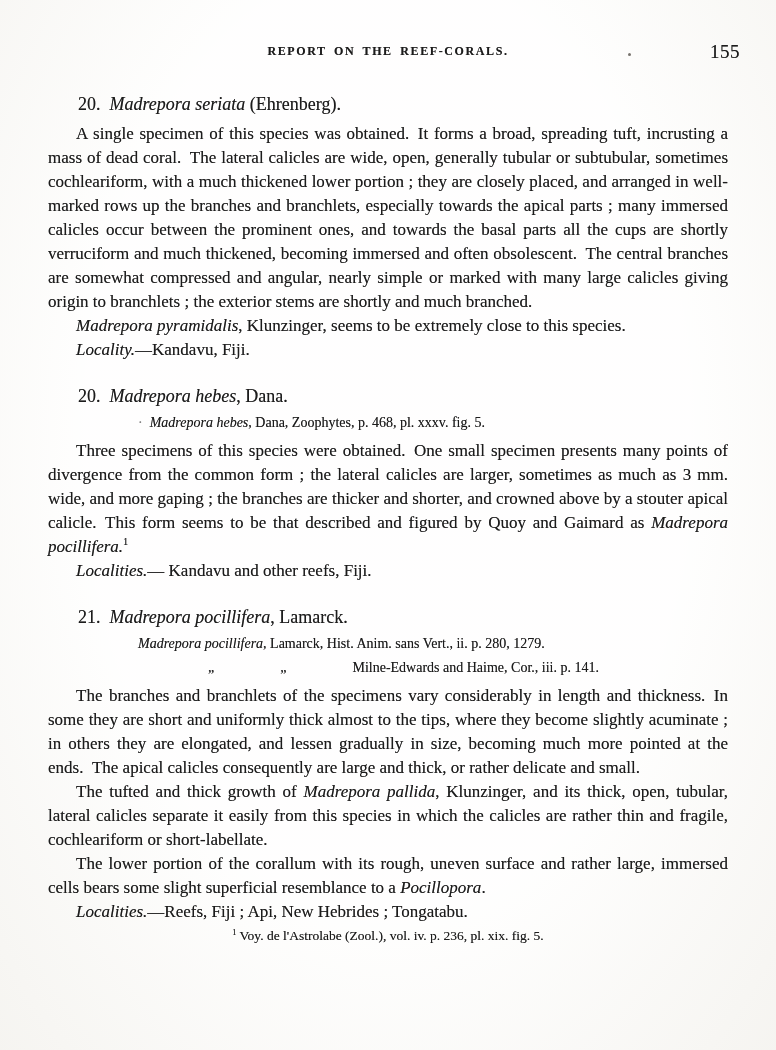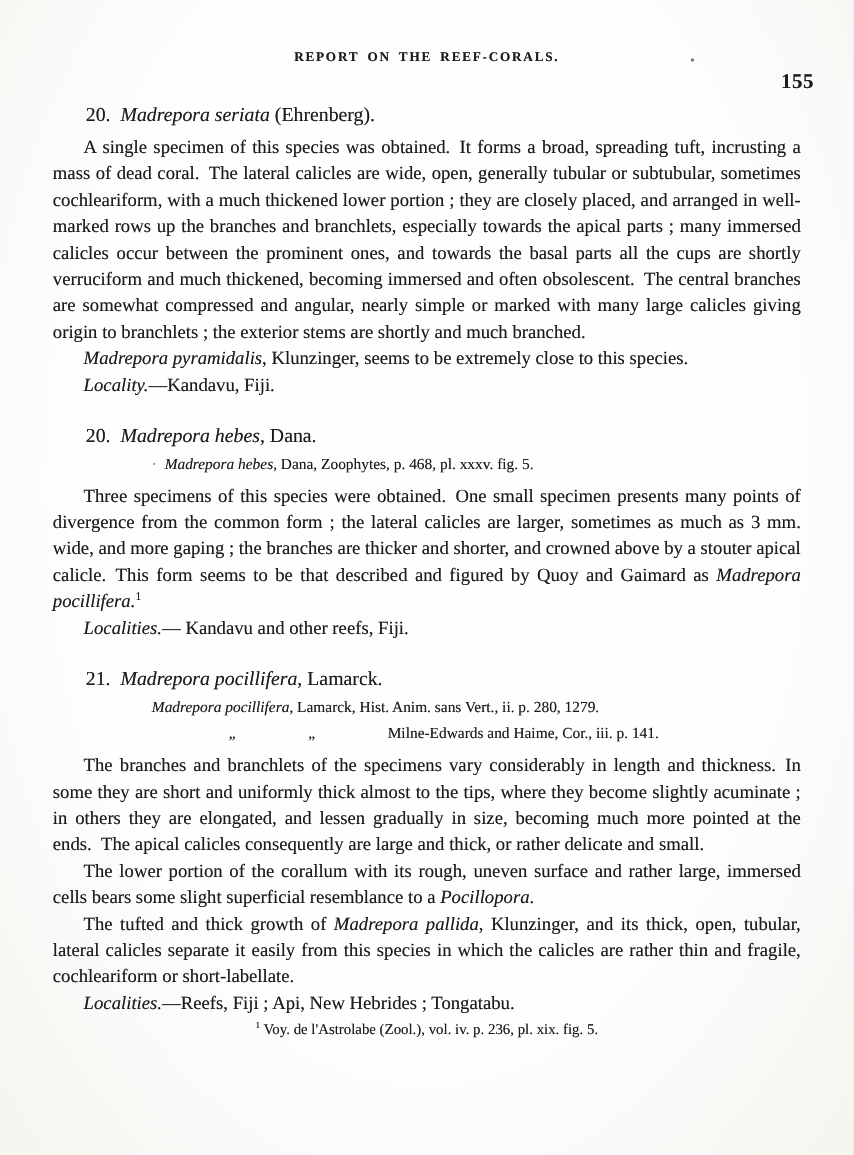--- a/index.html
+++ b/index.html
@@ -46,23 +46,22 @@
     height: 3px;
     border-radius: 50%;
     background: #55504a;
     opacity: 0.8;
   }
   .page-number {
     position: absolute;
     right: -12px;
     top: -3px;
     font-size: 19px;
-    font-weight: bold;
+    font-weight: normal;
     letter-spacing: 0.5px;
-    margin-top: 23px;
   }
 
   
   .species-section { margin: 0; }
   .species-section + .species-section { margin-top: 22px; }
   .species-heading {
     margin: 0 0 6px 30px;
     font-size: 18px;
     font-weight: normal;
     line-height: 24px;
@@ -121,22 +120,22 @@
       <div class="citation"><span class="faint">· </span><span class="i">Madrepora hebes</span><span>, Dana, Zoophytes, p. 468, pl. xxxv. fig. 5.</span></div>
       <p class="para"><span>Three specimens of this species were obtained. One small specimen presents many points of divergence from the common form ; the lateral calicles are larger, sometimes as much as 3 mm. wide, and more gaping ; the branches are thicker and shorter, and crowned above by a stouter apical calicle. This form seems to be that described and figured by Quoy and Gaimard as </span><span class="i">Madrepora pocillifera.</span><span class="sup">1</span></p>
       <p class="para"><span class="i">Localities.</span><span>— Kandavu and other reefs, Fiji.</span></p>
     </section>
 
     <section class="species-section">
       <h2 class="species-heading"><span>21. </span><span class="i">Madrepora pocillifera</span><span>, Lamarck.</span></h2>
       <div class="citation"><span class="i">Madrepora pocillifera</span><span>, Lamarck, Hist. Anim. sans Vert., ii. p. 280, 1279.</span></div>
       <div class="citation"><span class="g1">„</span><span class="g2">„</span><span class="g3">Milne-Edwards and Haime, Cor., iii. p. 141.</span></div>
       <p class="para"><span>The branches and branchlets of the specimens vary considerably in length and thickness. In some they are short and uniformly thick almost to the tips, where they become slightly acuminate ; in others they are elongated, and lessen gradually in size, becoming much more pointed at the ends. The apical calicles consequently are large and thick, or rather delicate and small.</span></p>
+      <p class="para"><span>The tufted and thick growth of </span><span class="i">Madrepora pallida</span><span>, Klunzinger, and its thick, open, tubular, lateral calicles separate it easily from this species in which the calicles are rather thin and fragile, cochleariform or short-labellate.</span></p>
       <p class="para"><span>The lower portion of the corallum with its rough, uneven surface and rather large, immersed cells bears some slight superficial resemblance to a </span><span class="i">Pocillopora</span><span>.</span></p>
-      <p class="para"><span>The tufted and thick growth of </span><span class="i">Madrepora pallida</span><span>, Klunzinger, and its thick, open, tubular, lateral calicles separate it easily from this species in which the calicles are rather thin and fragile, cochleariform or short-labellate.</span></p>
       <p class="para"><span class="i">Localities.</span><span>—Reefs, Fiji ; Api, New Hebrides ; Tongatabu.</span></p>
     </section>
 
   </main>
 
   <footer class="footnote-area">
     <div class="footnote"><span class="sup">1</span><span> Voy. de l'Astrolabe (Zool.), vol. iv. p. 236, pl. xix. fig. 5.</span></div>
   </footer>
 
 </div>

